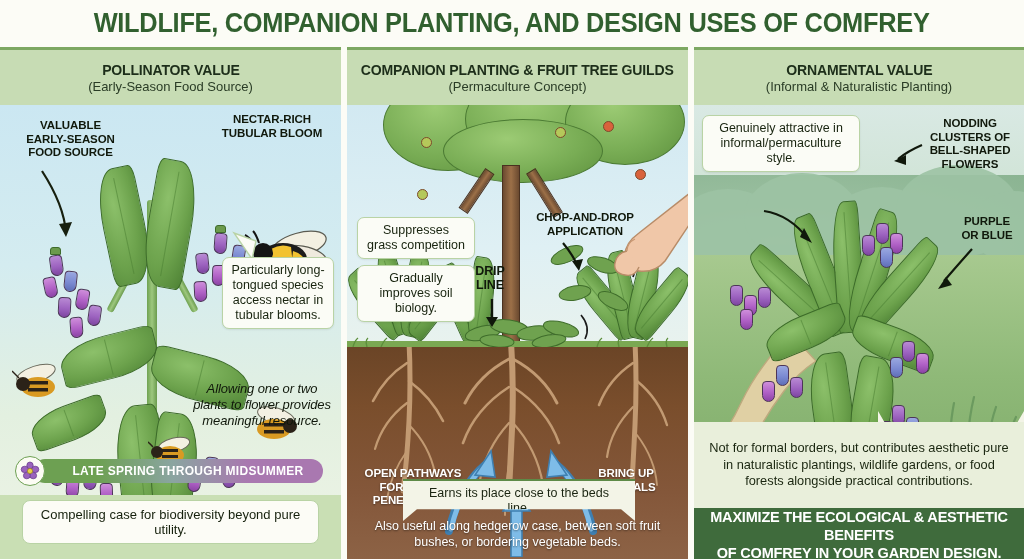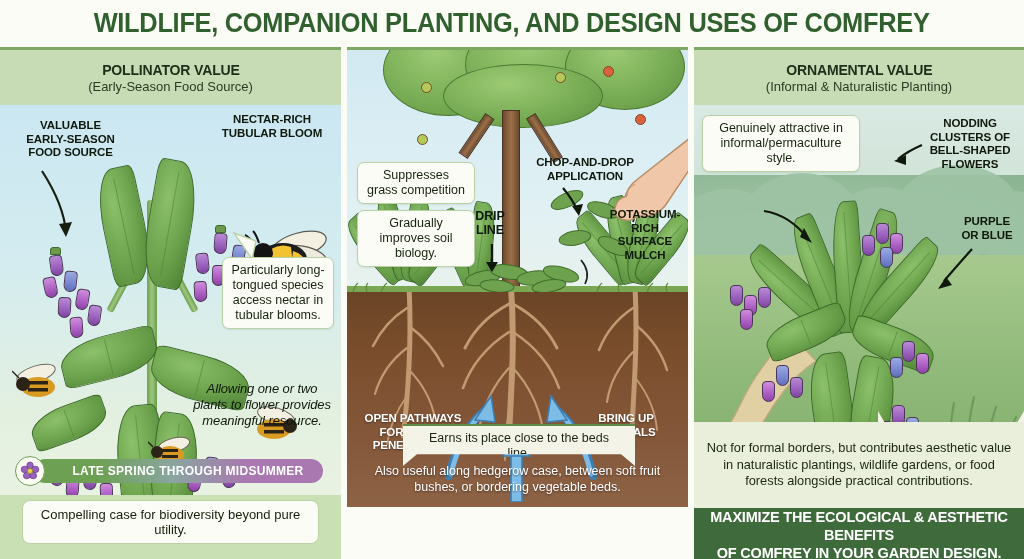--- a/index.html
+++ b/index.html
@@ -384,20 +384,24 @@
           </svg>
         </div>
       </div>
 
       <div class="bottom-note">Compelling case for biodiversity beyond pure utility.</div>
     </div>
   </div>
 
   <div class="panel" id="panel-mid">
 
+    <div class="panel-header">
+      <div class="ph-title">COMPANION PLANTING &amp; FRUIT TREE GUILDS</div>
+      <div class="ph-sub">(Permaculture Concept)</div>
+    </div>
 
     <div class="scene">
       <div class="sky-mid"></div>
       <div class="soil-top"></div>
       <div class="soil-mid"></div>
       <div class="soil-bot"></div>
 
       <div class="canopy" style="left:36px;  top:-26px; width:130px; height:92px;"></div>
       <div class="canopy" style="left:118px; top:-34px; width:150px; height:96px;"></div>
       <div class="canopy" style="left:218px; top:-26px; width:120px; height:86px;"></div>
@@ -516,21 +520,20 @@
         <path d="M9 2 v20" stroke="#10180b" stroke-width="2.4"></path>
         <path d="M9 30 l-6 -10 h12 z" fill="#10180b"></path>
       </svg>
 
       <div class="hard-label" style="left:176px; top:106px; width:124px;">CHOP-AND-DROP<br>APPLICATION</div>
       <svg class="arrow-svg" style="left:210px; top:136px;" width="34" height="34">
         <path d="M6 2 q10 12 14 22" stroke="#10180b" stroke-width="2.2" fill="none"></path>
         <path d="M22 30 l-7 -10 l11 -2 z" fill="#10180b"></path>
       </svg>
 
-      <div class="hard-label" style="left:258px; top:158px; width:80px;">POTASSIUM-<br>RICH SURFACE<br>MULCH</div>
 
       <div class="hard-label white" style="left:8px; top:362px; width:116px;">OPEN PATHWAYS<br>FOR WATER<br>PENETRATION</div>
       <div class="hard-label white" style="left:228px; top:362px; width:102px;">BRING UP<br>MINERALS</div>
 
       <div class="ribbon" style="left:56px; top:374px; width:232px; z-index:24;">Earns its place close to the beds line.</div>
 
       <div class="mid-bottom-note">Also useful along hedgerow case, between soft fruit bushes, or bordering vegetable beds.</div>
     </div>
   </div>
 
@@ -641,21 +644,21 @@
 
       <div class="hard-label" style="left:258px; top:110px; width:70px;">PURPLE<br>OR BLUE</div>
       <svg class="arrow-svg" style="left:236px; top:140px;" width="48" height="52">
         <path d="M42 4 q-16 18 -28 32" stroke="#10180b" stroke-width="2.2" fill="none"></path>
         <path d="M8 44 l8 -12 l6 8 z" fill="#10180b"></path>
       </svg>
 
       <div class="ribbon v2" style="left:184px; top:306px; width:146px;">CONTRIBUTES REAL<br>AESTHETIC VALUE</div>
 
       <div class="right-text-band">
-        <div class="right-band-text">Not for formal borders, but contributes aesthetic value in naturalistic plantings, wildlife gardens, or food forests alongside practical contributions.</div>
+        <div class="right-band-text">Not for formal borders, but contributes aesthetic pure in naturalistic plantings, wildlife gardens, or food forests alongside practical contributions.</div>
       </div>
 
       <div class="right-cta">
         <span>MAXIMIZE THE ECOLOGICAL &amp; AESTHETIC BENEFITS<br>OF COMFREY IN YOUR GARDEN DESIGN.</span>
       </div>
     </div>
   </div>
 
 </div>
 

